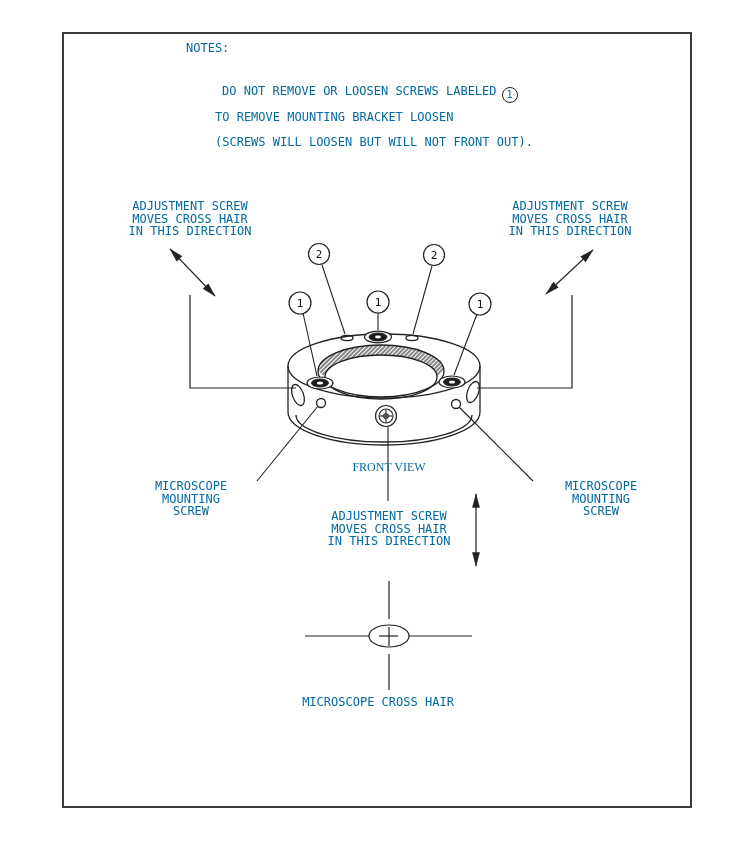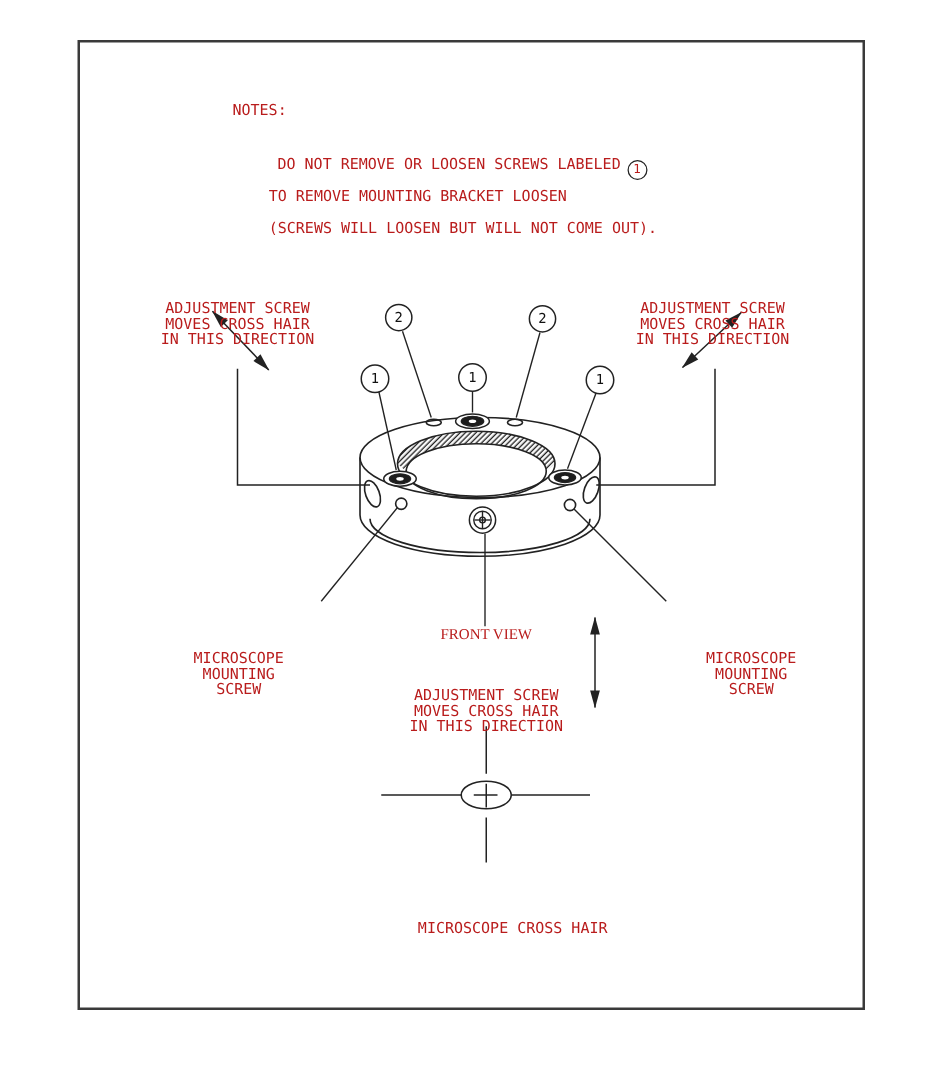--- a/index.html
+++ b/index.html
@@ -9,21 +9,21 @@
     overflow:hidden;
   }
   .frame {
     position:absolute; left:62px; top:32px; width:630px; height:776px;
     border:2px solid #3a3a3a; box-sizing:border-box;
   }
   svg.drawing { position:absolute; left:0; top:0; }
   svg.drawing * { vector-effect:non-scaling-stroke; }
   .cad {
     position:absolute; font-size:12px; line-height:12.5px;
-    letter-spacing:0px; white-space:pre-line; color:#b91c1c;margin-top:40px;
+    letter-spacing:0px; white-space:pre-line; color:#0369a1;
   }
   .center { text-align:center; }
   .badge {
     display:inline-block; box-sizing:border-box; width:16px; height:16px;
     border:1.3px solid #222; border-radius:50%; font-size:10px;
     line-height:13px; text-align:center; margin-left:5px;
     vertical-align:-3px; background:#fff;
   }
   .caption {
     position:absolute; left:62px; width:630px; text-align:center;
@@ -153,21 +153,21 @@
   <div class="cad" style="left:186px; top:42px;">NOTES:</div>
 
   <div class="cad" style="left:222px; top:72px;">
     <span>DO NOT REMOVE OR LOOSEN SCREWS LABELED</span><span class="badge">1</span>
   </div>
 
   <div class="cad" style="left:215px; top:98px;">
     <div>TO REMOVE MOUNTING BRACKET LOOSEN</div>
   </div>
 
-  <div class="cad" style="left:215px; top:136px;">(SCREWS WILL LOOSEN BUT WILL NOT COME OUT).</div>
+  <div class="cad" style="left:215px; top:136px;">(SCREWS WILL LOOSEN BUT WILL NOT FRONT OUT).</div>
 
   <div class="cad center" style="left:110px; top:200px; width:160px;">ADJUSTMENT SCREW
 MOVES CROSS HAIR
 IN THIS DIRECTION</div>
 
   <div class="cad center" style="left:490px; top:200px; width:160px;">ADJUSTMENT SCREW
 MOVES CROSS HAIR
 IN THIS DIRECTION</div>
 
   <div class="cad center" style="left:328px; top:461px; width:122px;font-family:Liberation Serif, serif;">FRONT VIEW</div>
@@ -177,17 +177,17 @@
 SCREW</div>
 
   <div class="cad center" style="left:541px; top:480px; width:120px;">MICROSCOPE
 MOUNTING
 SCREW</div>
 
   <div class="cad center" style="left:308px; top:510px; width:162px;">ADJUSTMENT SCREW
 MOVES CROSS HAIR
 IN THIS DIRECTION</div>
 
-  <div class="cad center" style="left:314px; top:696px; width:172px;text-align:right;">MICROSCOPE CROSS HAIR</div>
+  <div class="cad center" style="left:292px; top:696px; width:172px;">MICROSCOPE CROSS HAIR</div>
 
   <div class="caption title">Figure 4</div>
 
 </div>
 
 </body></html>

